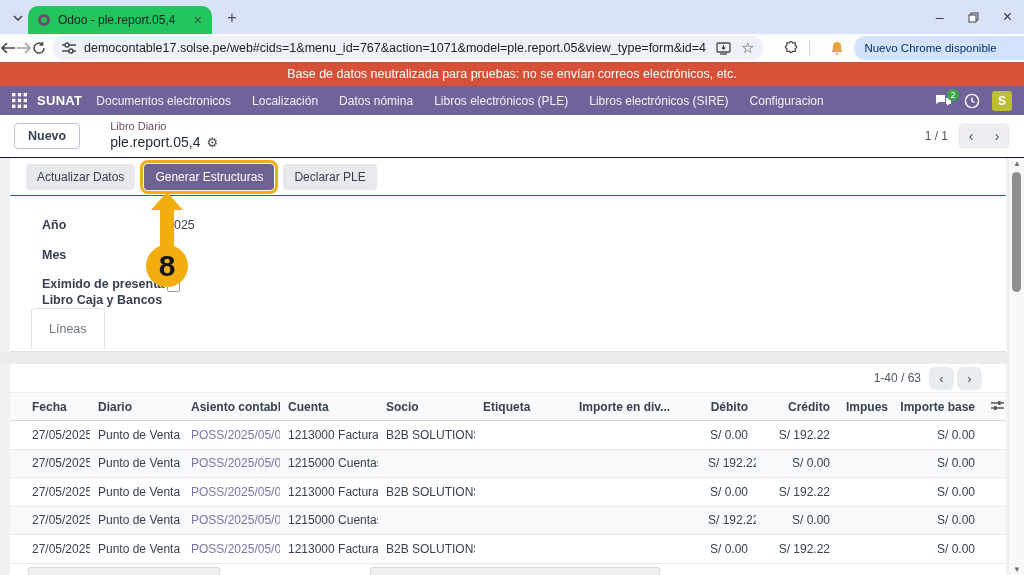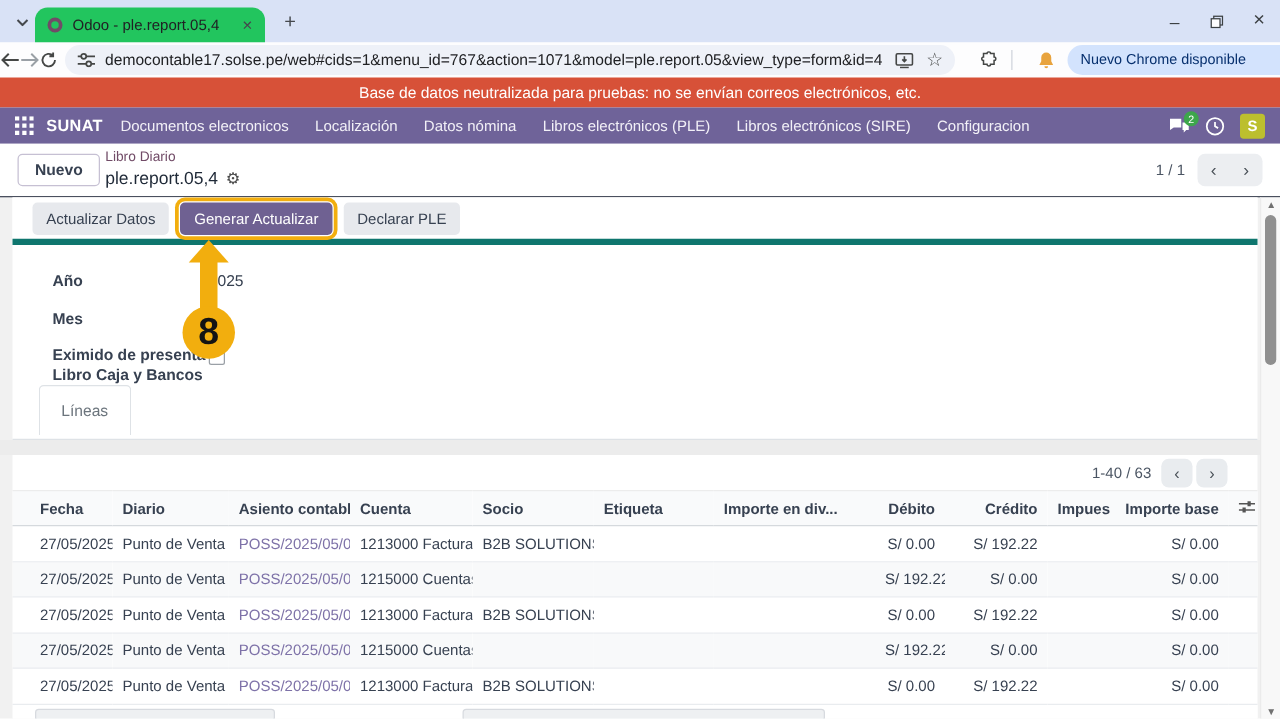--- a/index.html
+++ b/index.html
@@ -49,33 +49,33 @@
   .chat-badge { position:absolute; top:-5px; right:-7px; background:#3da64b; color:#fff; font-size:8.5px;
     border-radius:7px; min-width:12px; height:12px; display:flex; align-items:center; justify-content:center; padding:0 2px; }
   .avatar { width:20px; height:20px; border-radius:3px; background:#bcbf2e; color:#fff; font-size:12px;
     font-weight:bold; display:flex; align-items:center; justify-content:center; }
 
   
   .controlbar { position:absolute; top:115px; left:0; width:1024px; height:43px; background:#fff;
     border-bottom:1px solid #0f172a; display:flex; align-items:center; padding:0 14px; }
   .btn-new { background:#fff; border:1px solid #c6c0d3; border-radius:4px; color:#374151; font-weight:600;
     font-size:12.5px; padding:5px 13px; }
-  .crumbs { margin-left:4px; display:flex; flex-direction:column; justify-content:center; line-height:1.25; }
+  .crumbs { margin-left:30px; display:flex; flex-direction:column; justify-content:center; line-height:1.25; }
   .crumb-parent { font-size:11px; color:#714b67; }
   .crumb-current { font-size:14px; color:#1f2937; display:flex; align-items:center; gap:6px; }
   .gear { font-size:13px; color:#4b4b4b; }
   .cp-right { margin-left:auto; display:flex; align-items:center; gap:10px; }
   .pager-count { font-size:12px; color:#4b5563; }
   .pager-group { background:#eceef1; border-radius:6px; height:26px; display:flex; align-items:center; }
   .pager-group span { width:26px; text-align:center; font-size:14px; color:#495057; }
 
   
   .page { position:absolute; top:158px; left:0; width:1024px; height:417px; background:#f1f1f1; }
   .sheet { position:absolute; top:0; left:10px; width:996px; height:194px; background:#fff; }
-  .statusbar { position:absolute; top:0; left:0; width:100%; height:38px; border-bottom:5px solid #0f766e;
+  .statusbar { position:absolute; top:0; left:0; width:100%; height:38px; border-bottom:1px solid #0f766e;
     display:flex; align-items:center; gap:9px; padding-left:16px; background:#fff; }
   .sbtn { border:none; border-radius:4px; font-family:inherit; font-size:12px; font-weight:500; padding:6px 11px;
     background:#e7e9ed; color:#374151; white-space:nowrap; }
   .sbtn.primary { background:#6f6192; color:#fff; }
   .sbtn.highlight { box-shadow:0 0 0 1px #fff, 0 0 0 4px #f2ae0e; }
 
   .field-label { position:absolute; left:32px; font-size:12.5px; font-weight:600; color:#374151; white-space:nowrap; }
   .field-value { position:absolute; left:157px; font-size:12.5px; color:#374151; }
   .checkbox { position:absolute; left:157px; width:13px; height:13px; border:1px solid #9aa0a6; border-radius:2px; background:#fff; }
 
@@ -266,21 +266,21 @@
         <span>›</span>
       </span>
     </div>
   </div>
 
   <div class="page">
 
     <div class="sheet">
       <div class="statusbar">
         <button class="sbtn">Actualizar Datos</button>
-        <button class="sbtn primary highlight">Generar Actualizar</button>
+        <button class="sbtn primary highlight">Generar Estructuras</button>
         <button class="sbtn">Declarar PLE</button>
       </div>
 
       <span class="field-label" style="top:60px">Año</span>
       <span class="field-value" style="top:60px">2025</span>
       <span class="field-label" style="top:90px">Mes</span>
       <span class="field-label" style="top:119px">Eximido de presenta</span>
       <span class="field-label" style="top:135px">Libro Caja y Bancos</span>
       <span class="checkbox" style="top:121px"></span>
 

